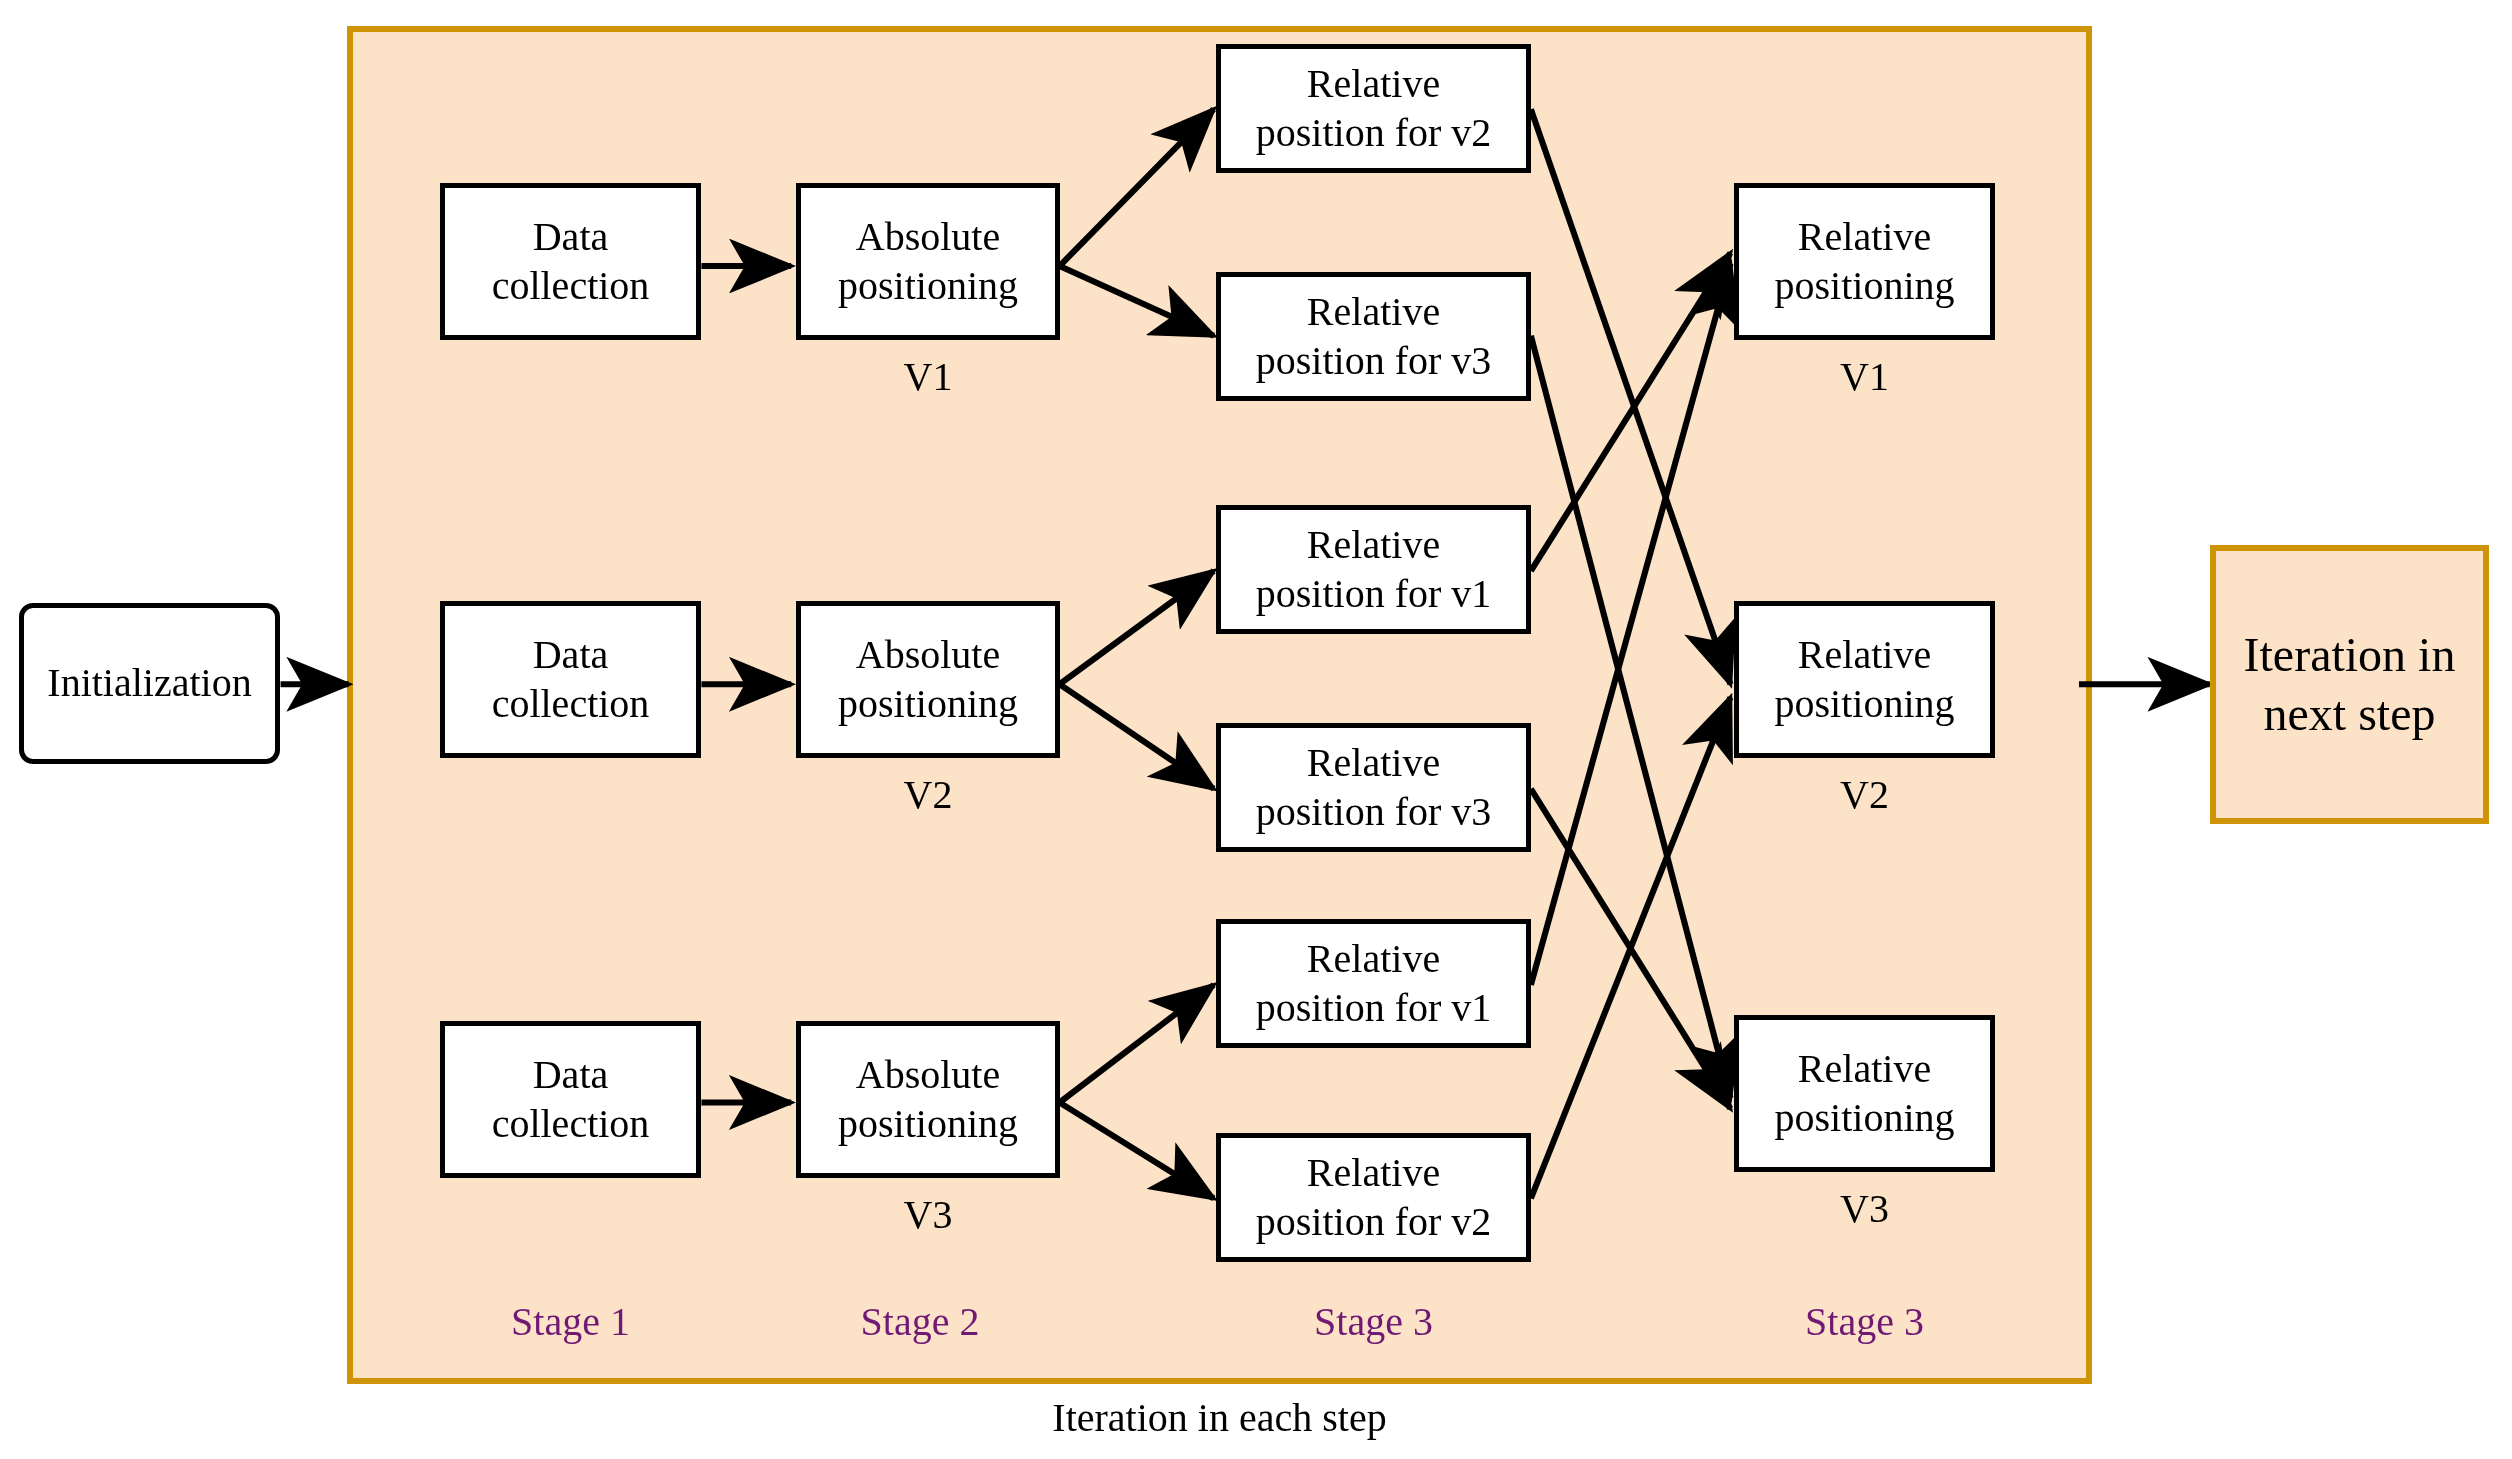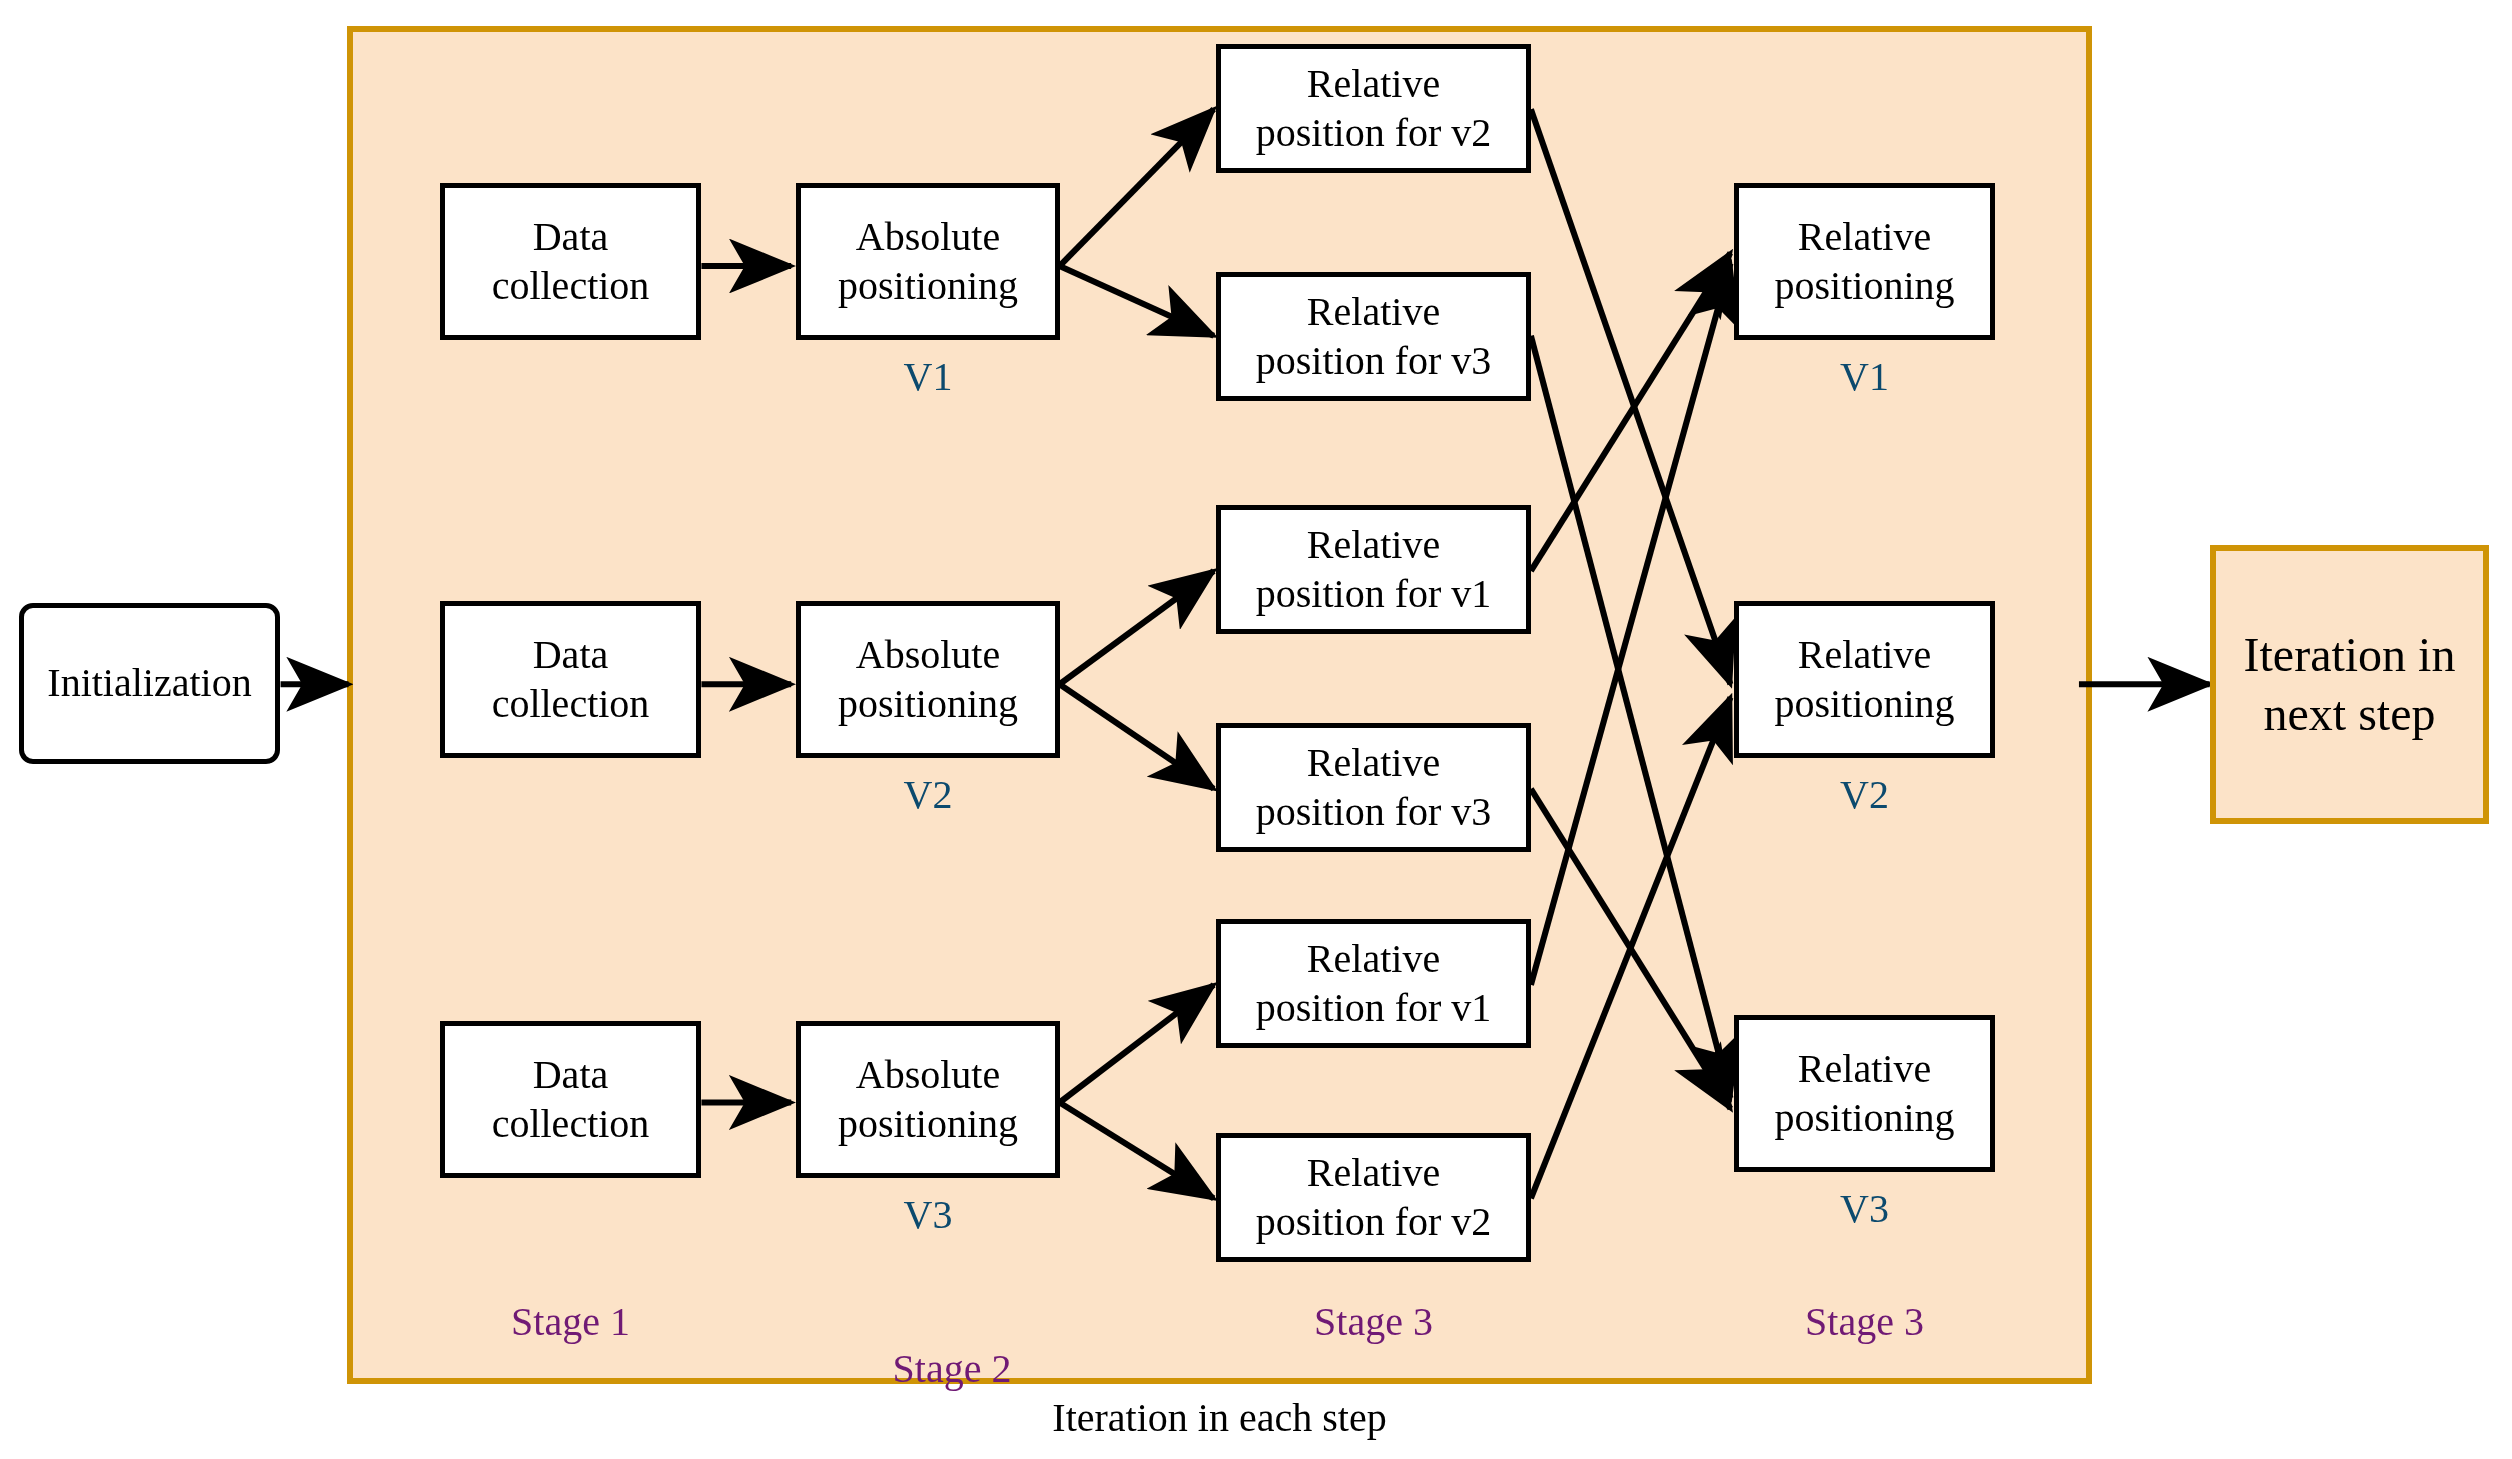--- a/index.html
+++ b/index.html
@@ -57,21 +57,21 @@
     align-items: center;
     justify-content: center;
     text-align: center;
     line-height: 1.22;
     font-size: 48px;
     color: #000000;
   }
   .caption {
     position: absolute;
     font-size: 40px;
-    color: #0c4a6e;
+    color: #000000;
     text-align: center;
     white-space: nowrap;
   }
   .stage-label {
     position: absolute;
     font-size: 40px;
     color: #701a75;
     text-align: center;
     white-space: nowrap;
   }
@@ -182,21 +182,21 @@
   <div class="node" style="left:1216px; top:1133px; width:315px; height:129px;">
     <span class="node-text"><span>Relative</span><br><span>position for v2</span></span>
   </div>
 
   <div class="node" style="left:1734px; top:1015px; width:261px; height:157px;">
     <span class="node-text"><span>Relative</span><br><span>positioning</span></span>
   </div>
   <div class="caption" style="left:1734px; top:1185px; width:261px;">V3</div>
 
   <div class="stage-label" style="left:440px; top:1298px; width:261px;">Stage 1</div>
-  <div class="stage-label" style="left:820px; top:1298px; width:264px;margin-top:47px;">Stage 2</div>
+  <div class="stage-label" style="left:788px; top:1298px; width:264px;">Stage 2</div>
   <div class="stage-label" style="left:1216px; top:1298px; width:315px;">Stage 3</div>
   <div class="stage-label" style="left:1734px; top:1298px; width:261px;">Stage 3</div>
 
   <div id="next-step-box" style="left:2210px; top:545px; width:279px; height:279px;">
     <span class="node-text"><span>Iteration in</span><br><span>next step</span></span>
   </div>
 
   <div id="bottom-caption" style="left:347px; top:1394px; width:1745px;">Iteration in each step</div>
 
 </div>

